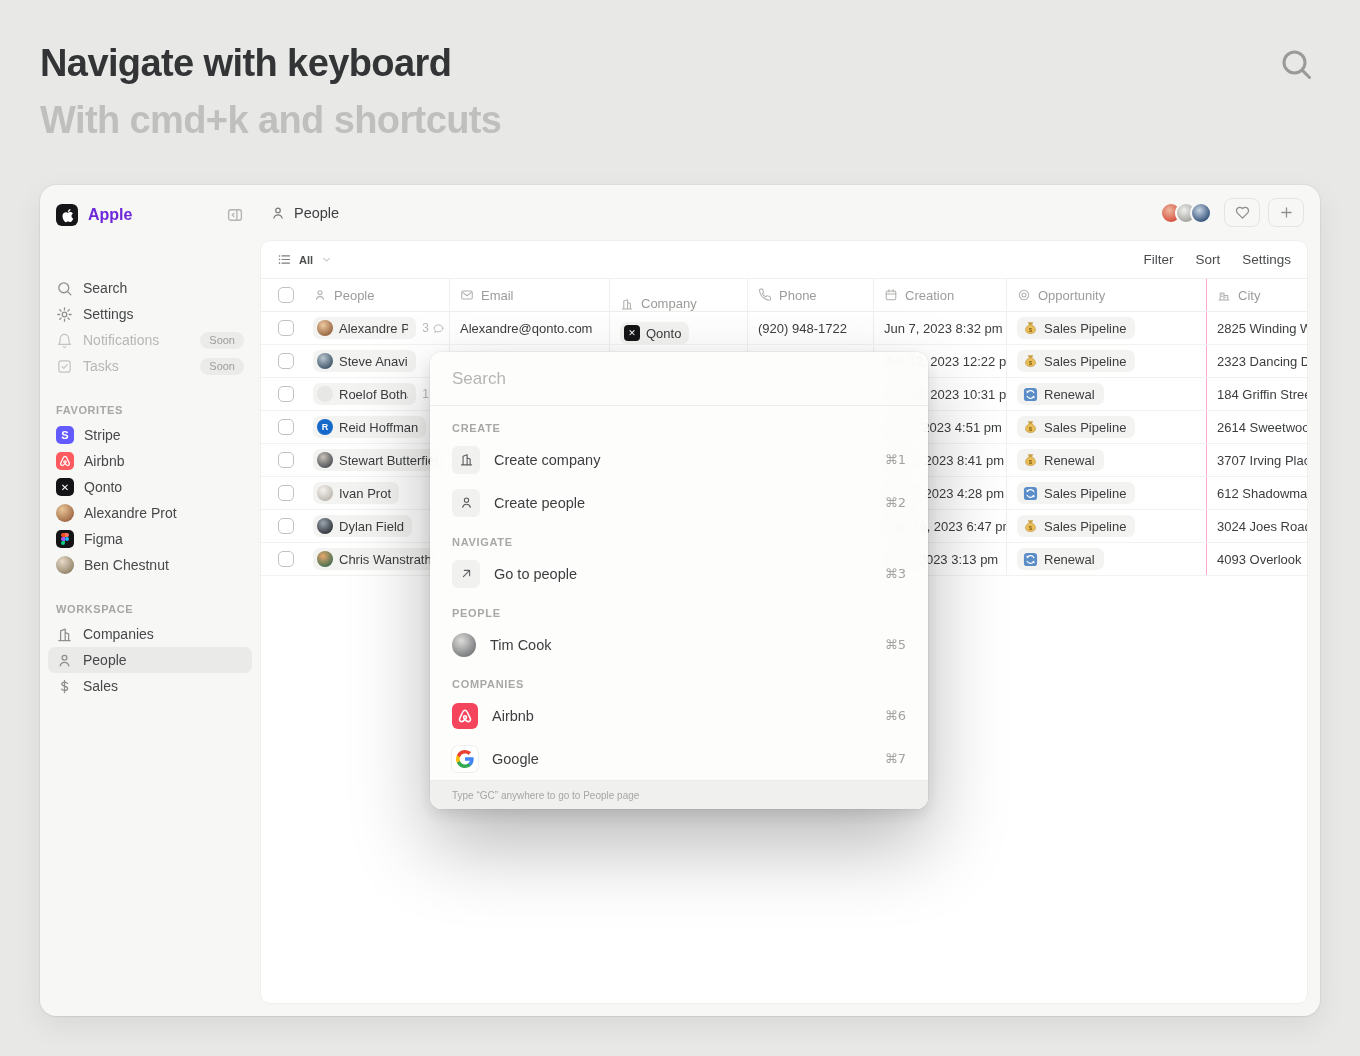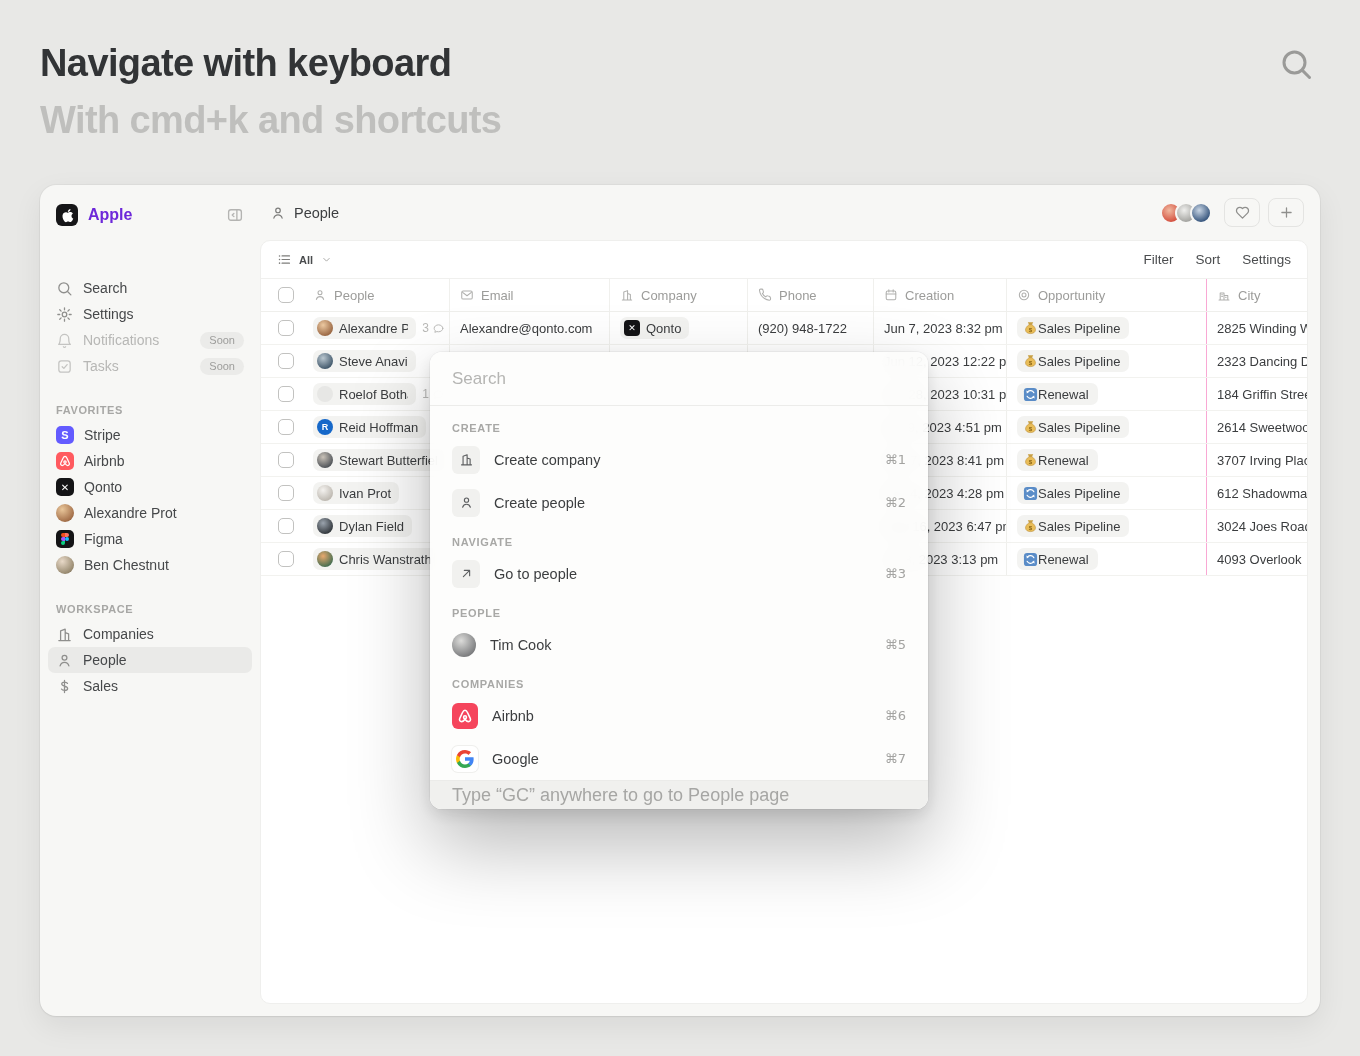--- a/index.html
+++ b/index.html
@@ -70,61 +70,61 @@
   .ptools span { cursor:pointer; }
 
   .thead { display:flex; height:33px; border-bottom:1px solid #efefec; color:#9c9c9a; font-size:13px; }
   .hcell { display:flex; align-items:center; gap:7px; padding:0 10px; overflow:hidden; white-space:nowrap; }
   .hcell .sic { width:14px; height:14px; color:#b0b0ae; flex:none; }
   .trow { display:flex; height:33px; border-bottom:1px solid #f2f2ef; font-size:13px; color:#3b3d3f; }
   .tcell { display:flex; align-items:center; padding:0 10px; overflow:hidden; white-space:nowrap; }
   .c0 { width:50px; flex:none; justify-content:center; padding:0; }
   .c1 { width:138px; flex:none; padding:0 4px 0 2px; }
   .c2 { width:160px; flex:none; border-left:1px solid #f0f0ed; }
-  .c3 { width:138px; flex:none; border-left:1px solid #f0f0ed; }
+  .c3 { width:138px; flex:none; border-left:1px solid #f0f0ed;align-items:flex-end; }
   .c4 { width:126px; flex:none; border-left:1px solid #f0f0ed; }
   .c5 { width:133px; flex:none; border-left:1px solid #f0f0ed; }
   .c6 { width:200px; flex:none; border-left:1px solid #f0f0ed; }
   .c7 { flex:1; border-left:1px solid #f9a8d4; }
   .cbx { width:16px; height:16px; border:1.5px solid #c2c2c0; border-radius:5px; background:#fff; cursor:pointer; }
   .chip { display:inline-flex; align-items:center; gap:6px; background:#f3f3f1; border-radius:7px; padding:3px 8px 3px 4px; min-width:0; overflow:hidden; cursor:pointer; }
   .chip span { overflow:hidden; white-space:nowrap; }
   .av-16 { width:16px; height:16px; font-size:9px; font-weight:700; color:#fff; display:flex; align-items:center; justify-content:center; }
   .r0 { background:radial-gradient(circle at 38% 32%,#ecc9a1,#9c6a46 72%); }
   .r1 { background:radial-gradient(circle at 38% 32%,#b9c6cf,#41586b 75%); }
   .r2 { background:#e7e7e5; }
   .r3 { background:#1668c9; }
   .r4 { background:radial-gradient(circle at 38% 32%,#c9c2b8,#4f5358 75%); }
   .r5 { background:radial-gradient(circle at 38% 32%,#f4f2ef,#b9b4ac 80%); }
   .r6 { background:radial-gradient(circle at 38% 32%,#9aa3ad,#2e3338 78%); }
   .r7 { background:radial-gradient(circle at 38% 32%,#e9a96e,#3f6b4f 78%); }
   .note { display:inline-flex; align-items:center; gap:3px; margin-left:6px; color:#b9b9b7; font-size:12px; flex:none; }
   .note .sic { width:13px; height:13px; stroke-width:1.6; }
-  .opchip { display:inline-flex; align-items:center; background:#f3f3f1; border-radius:7px; padding:3.5px 9px 3.5px 6px; cursor:pointer;text-align:right; }
+  .opchip { display:inline-flex; align-items:center; gap:6px; background:#f3f3f1; border-radius:7px; padding:3.5px 9px 3.5px 6px; cursor:pointer;text-align:right; }
   .opchip svg { width:15px; height:15px; flex:none; }
 
   
   .palette { position:absolute; left:430px; top:352px; width:498px; border-radius:12px; z-index:10;
     background:rgba(253,253,252,.9); backdrop-filter:blur(10px); -webkit-backdrop-filter:blur(10px);
     box-shadow:0 0 0 1px rgba(0,0,0,.04), 0 6px 16px rgba(0,0,0,.10), 0 36px 80px rgba(0,0,0,.28);
     overflow:hidden; }
   .pal-search { height:54px; display:flex; align-items:center; padding:0 22px; border-bottom:1px solid #ececea; }
   .pal-search input { width:100%; border:none; outline:none; background:transparent; font-size:17px; color:#3b3d3f; font-family:inherit; }
   .pal-search input::placeholder { color:#b5b5b3; }
   .pal-body { padding:4px 10px 0 10px; }
   .pal-label { font-size:11px; letter-spacing:.7px; color:#a8a8a6; font-weight:600; margin:12px 12px 4px 12px; }
   .pal-item { display:flex; align-items:center; gap:14px; height:43px; padding:0 12px; border-radius:8px; cursor:pointer; }
   .pal-icobox { width:28px; height:28px; border-radius:6px; background:#f1f1ef; display:flex; align-items:center; justify-content:center; color:#5d5f61; flex:none; }
   .pal-logo { width:26px; height:26px; border-radius:6px; display:flex; align-items:center; justify-content:center; flex:none; }
   .pal-logo.airbnb { background:#f5455c; }
   .pal-logo.google { background:#fff; box-shadow:0 0 0 1px #efefed; }
   .av-24 { width:24px; height:24px; background:radial-gradient(circle at 38% 32%,#dcdcda,#77787a 78%); }
   .pal-item-label { font-size:14.5px; color:#3c3e40; }
   .pal-short { margin-left:auto; font-size:13px; color:#a3a3a1; font-family:"DejaVu Sans",sans-serif; }
-  .pal-footer { height:29px; background:#f0f0ee; display:flex; align-items:center; padding:0 22px; font-size:18px; color:#a6a6a4; border-top:1px solid #ebebe9; }
+  .pal-footer { height:29px; background:#f0f0ee; display:flex; align-items:center; padding:0 22px; font-size:10px; color:#a6a6a4; border-top:1px solid #ebebe9; }
 </style>
 </head>
 <body>
 
 <svg width="0" height="0" style="position:absolute">
   <defs>
     <symbol id="s-search" viewBox="0 0 24 24">
         <g class="ico">
           <circle cx="11" cy="11" r="7"></circle>
           <path d="M16.6 16.6 21 21"></path>

